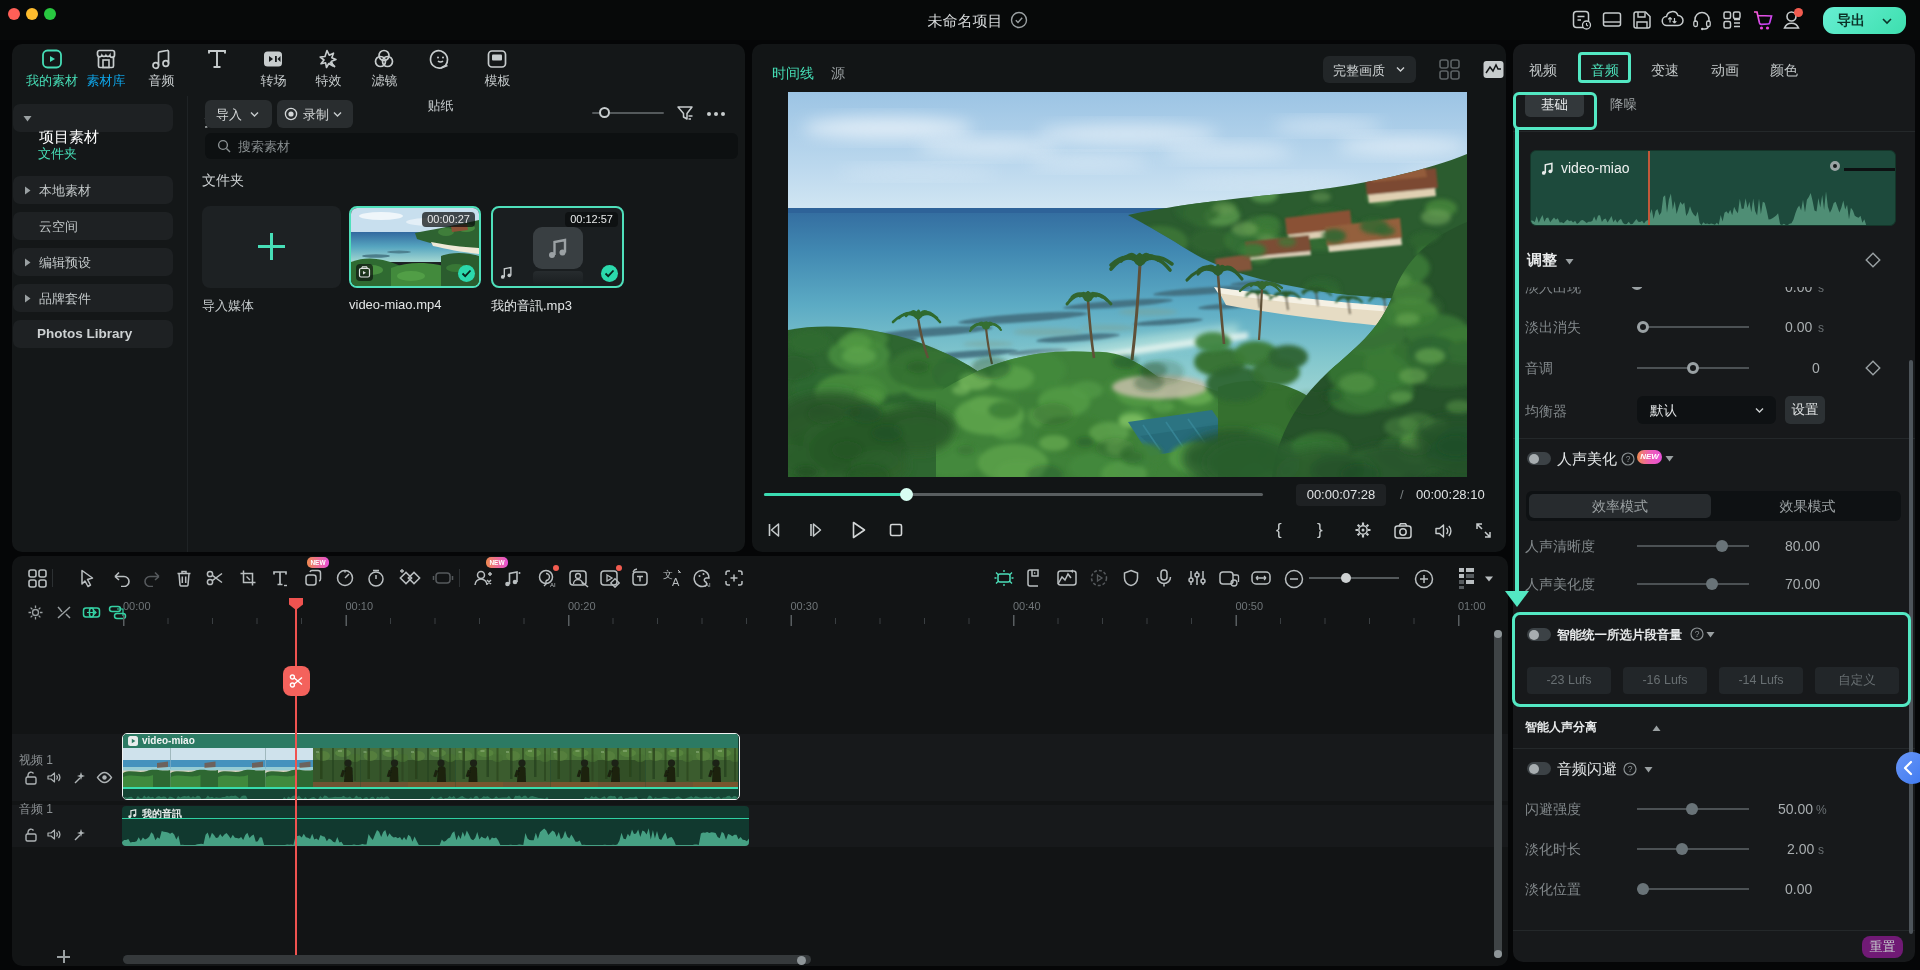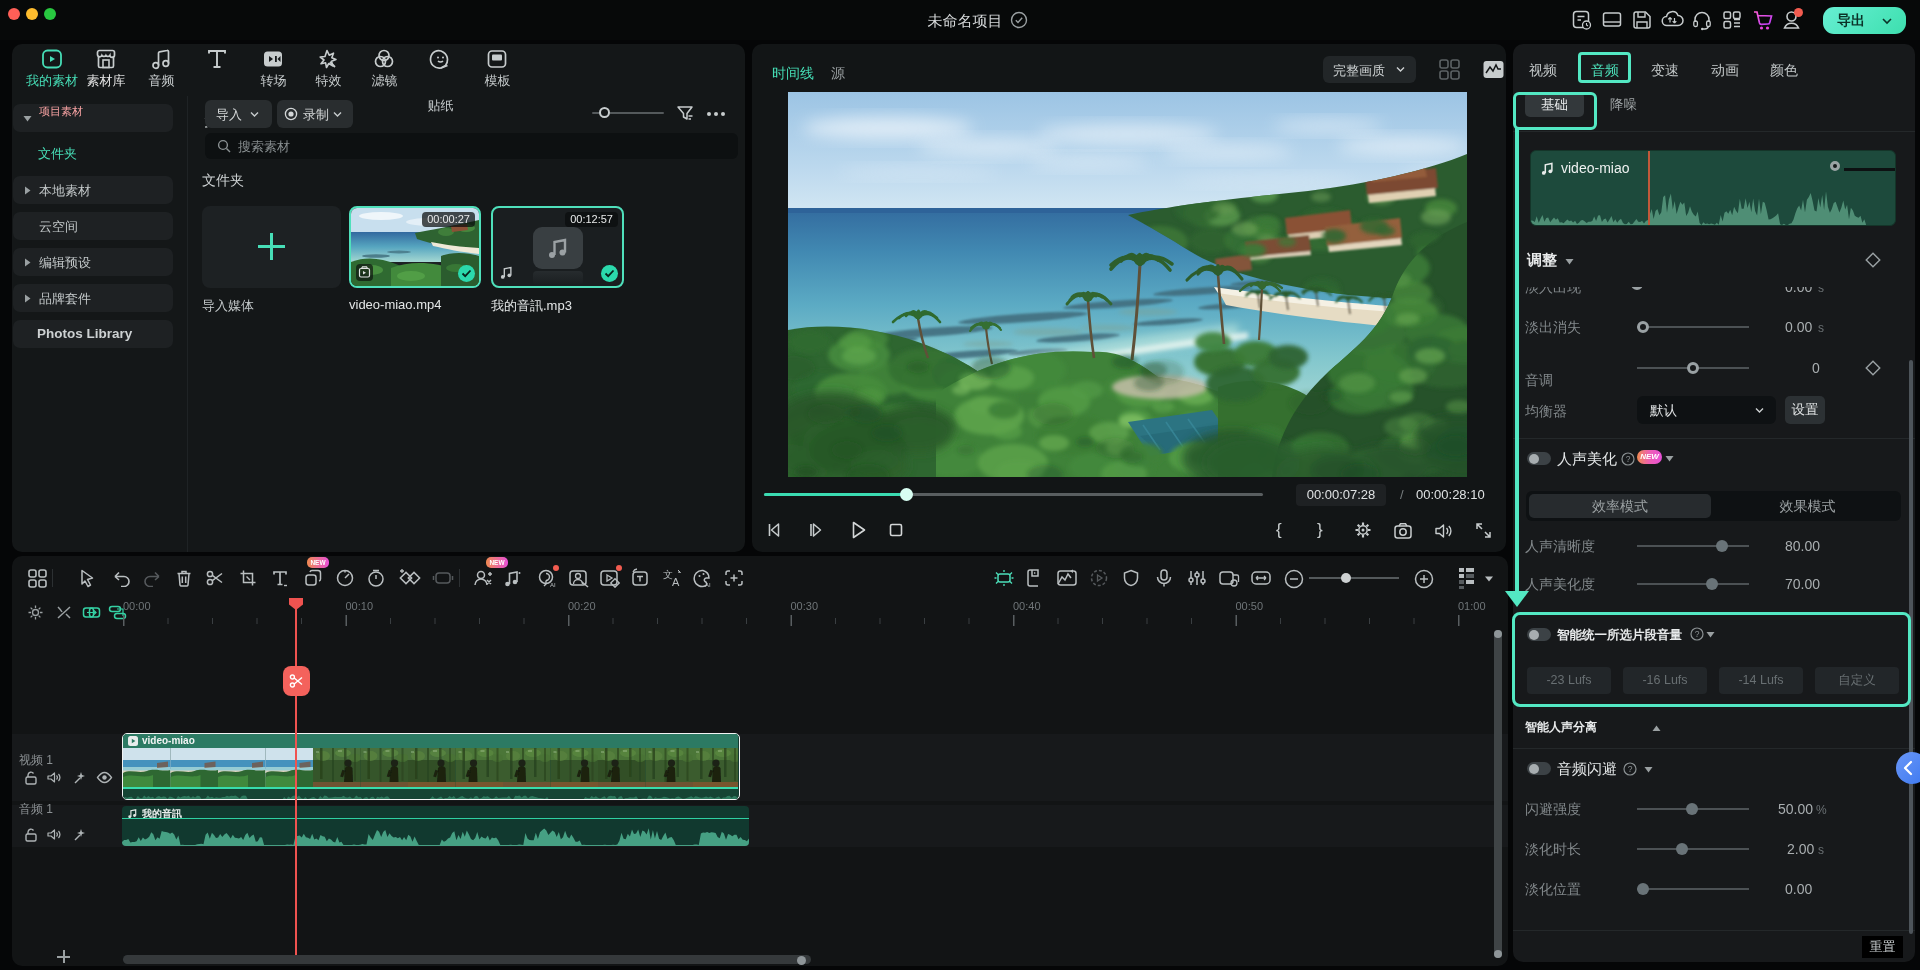--- a/index.html
+++ b/index.html
@@ -81,21 +81,21 @@
 
 <div class="panel" id="leftpanel" style="left:12px;top:44px;width:733px;height:508px;background:#141718;">
   <div id="lefttabs">
 
     <div class="abs" style="left:12px;top:28px;width:56px;text-align:center;font-size:13px;color:#46ddb6;">我的素材</div>
     <svg class="abs" style="left:28px;top:3px;" width="24" height="24" viewBox="0 0 24 24">
       <rect x="3" y="3.5" width="18" height="17" rx="4.5" fill="none" stroke="#46ddb6" stroke-width="1.8"></rect>
       <path d="M10 9 L15 12 L10 15 Z" fill="#46ddb6"></path>
     </svg>
 
-    <div class="abs" style="left:73px;top:28px;width:42px;text-align:center;font-size:13px;color:#e5e5e5;font-family:Liberation Mono, monospace;">素材库</div>
+    <div class="abs" style="left:73px;top:28px;width:42px;text-align:center;font-size:13px;color:#0ea5e9;font-family:Liberation Mono, monospace;">素材库</div>
     <svg class="abs" style="left:82px;top:3px;" width="24" height="24" viewBox="0 0 24 24">
       <path d="M4.5 9 L4.5 19 a1.5 1.5 0 0 0 1.5 1.5 L18 20.5 a1.5 1.5 0 0 0 1.5-1.5 L19.5 9" fill="none" stroke="#c7cccd" stroke-width="1.7"></path>
       <path d="M3.5 5.5 a2 2 0 0 1 2-2 L18.5 3.5 a2 2 0 0 1 2 2 L20.5 8 a2.3 2.3 0 0 1-4.6 .3 a2.3 2.3 0 0 1-4 0 a2.3 2.3 0 0 1-4 0 a2.3 2.3 0 0 1-4.4-.3 Z" fill="none" stroke="#c7cccd" stroke-width="1.7"></path>
       <rect x="9" y="13" width="6" height="7.5" fill="none" stroke="#c7cccd" stroke-width="1.6"></rect>
     </svg>
 
     <div class="abs" style="left:135px;top:28px;width:29px;text-align:center;font-size:13px;color:#c7cccd;">音频</div>
     <svg class="abs" style="left:137px;top:3px;" width="24" height="24" viewBox="0 0 24 24">
       <path d="M9.5 18.5 L9.5 6 a1.2 1.2 0 0 1 1-1.2 L18 3.5 a1.2 1.2 0 0 1 1.5 1.2 L19.5 16.5" fill="none" stroke="#c7cccd" stroke-width="1.7"></path>
       <circle cx="6.8" cy="18.5" r="2.8" fill="none" stroke="#c7cccd" stroke-width="1.7"></circle>
@@ -142,21 +142,21 @@
       <rect x="3.5" y="4" width="17" height="16" rx="3.5" fill="none" stroke="#c7cccd" stroke-width="1.7"></rect>
       <rect x="7" y="7.5" width="10" height="6" rx="1" fill="#c7cccd"></rect>
     </svg>
   </div>
   <div id="leftsidebar">
     <div class="abs" style="left:175px;top:52px;width:1px;height:456px;background:#1f2325;"></div>
     <div class="abs" style="left:1px;top:60px;width:160px;height:28px;background:#1e2123;border-radius:7px;">
       <svg class="abs" style="left:10px;top:11px;" width="9" height="7" viewBox="0 0 9 7">
             <path d="M0.5 1 L8.5 1 L4.5 6.5 Z" fill="#9aa0a2"></path>
           </svg>
-      <div class="abs" style="left:26px;top:0;font-size:11px;color:#fca5a5;">项目素材</div>
+      <div class="abs" style="left:26px;top:24px;font-size:15px;color:#ffffff;">项目素材</div>
     </div>
     <div class="abs" style="left:26px;top:101px;font-size:13px;color:#47deb7;">文件夹</div>
     <div class="abs" style="left:1px;top:132px;width:160px;height:28px;background:#1e2123;border-radius:7px;">
       <svg class="abs" style="left:11px;top:10px;" width="7" height="9" viewBox="0 0 7 9">
             <path d="M1 0.5 L6.5 4.5 L1 8.5 Z" fill="#9aa0a2"></path>
           </svg>
       <div class="abs" style="left:26px;top:6px;font-size:13px;color:#c3c8c9;">本地素材</div>
     </div>
     <div class="abs" style="left:1px;top:168px;width:160px;height:28px;background:#1e2123;border-radius:7px;">
       <div class="abs" style="left:26px;top:6px;font-size:13px;color:#c3c8c9;">云空间</div>
@@ -917,21 +917,21 @@
           <div class="abs" style="left:0;top:-8px;font-size:14px;color:#82888b;">淡入出现</div>
           <div class="abs" style="left:106px;top:-9px;width:12px;height:12px;border-radius:50%;border:3px solid #9aa1a4;background:#17191b;"></div>
           <div class="abs" style="left:260px;top:-8px;font-size:14px;color:#a9aeb0;">0.00</div>
           <div class="abs" style="left:293px;top:-6px;font-size:12px;color:#6b7174;">s</div>
         </div>
         <div class="abs" style="left:12px;top:275px;font-size:14px;color:#82888b;">淡出消失</div>
         <div class="abs" style="left:124px;top:282px;width:112px;height:2px;background:#4c5154;"></div>
         <div class="abs" style="left:124px;top:277px;width:12px;height:12px;border-radius:50%;border:3px solid #9aa1a4;background:#17191b;"></div>
         <div class="abs" style="left:272px;top:275px;font-size:14px;color:#a9aeb0;">0.00</div>
         <div class="abs" style="left:305px;top:277px;font-size:12px;color:#6b7174;">s</div>
-        <div class="abs" style="left:12px;top:328px;font-size:14px;color:#82888b;">音调</div>
+        <div class="abs" style="left:12px;top:316px;font-size:14px;color:#82888b;">音调</div>
         <div class="abs" style="left:124px;top:323px;width:112px;height:2px;background:#4c5154;"></div>
         <div class="abs" style="left:174px;top:318px;width:12px;height:12px;border-radius:50%;border:3px solid #9aa1a4;background:#17191b;"></div>
         <div class="abs" style="left:299px;top:316px;font-size:14px;color:#a9aeb0;">0</div>
         <svg class="abs" style="left:352px;top:316px;" width="16" height="16" viewBox="0 0 16 16">
           <rect x="3.2" y="3.2" width="9.6" height="9.6" fill="none" stroke="#9aa1a4" stroke-width="1.4" transform="rotate(45 8 8)"></rect>
         </svg>
         <div class="abs" style="left:12px;top:359px;font-size:14px;color:#82888b;">均衡器</div>
         <div class="abs" style="left:124px;top:352px;width:139px;height:28px;background:#0e1113;border-radius:6px;">
   <div class="abs" style="left:13px;top:6px;font-size:13.5px;color:#dfe2e3;">默认</div>
   <svg class="abs" style="left:117px;top:10px;" width="11" height="9" viewBox="0 0 11 9">
@@ -1004,21 +1004,21 @@
         <div class="abs" style="left:12px;top:797px;font-size:14px;color:#82888b;">淡化时长</div>
         <div class="abs" style="left:124px;top:804px;width:112px;height:2px;background:#4c5154;"></div>
         <div class="abs" style="left:163px;top:799px;width:12px;height:12px;border-radius:50%;background:#697378;"></div>
         <div class="abs" style="left:274px;top:797px;font-size:14px;color:#a9aeb0;">2.00</div>
         <div class="abs" style="left:305px;top:799px;font-size:12px;color:#6b7174;">s</div>
         <div class="abs" style="left:12px;top:837px;font-size:14px;color:#82888b;">淡化位置</div>
         <div class="abs" style="left:124px;top:844px;width:112px;height:2px;background:#4c5154;"></div>
         <div class="abs" style="left:124px;top:839px;width:12px;height:12px;border-radius:50%;background:#697378;"></div>
         <div class="abs" style="left:272px;top:837px;font-size:14px;color:#a9aeb0;">0.00</div>
         <div class="abs" style="left:0;top:886px;width:402px;height:1px;background:#24282a;"></div>
-        <div class="abs" style="left:349px;top:892px;width:41px;height:22px;background:#000000;border-radius:0;text-align:center;line-height:22px;font-size:13px;color:#c5cacc;">重置</div>
+        <div class="abs" style="left:349px;top:892px;width:41px;height:22px;background:#701a75;border-radius:8px;text-align:center;line-height:22px;font-size:13px;color:#c5cacc;">重置</div>
         <div class="abs" style="left:396px;top:316px;width:4px;height:574px;background:#4d545a;border-radius:2px;"></div>
       </div>
 </div>
 
 <div class="panel" id="timeline" style="left:12px;top:556px;width:1496px;height:410px;background:#121415;">
   <div id="tltoolbar">
         <svg class="abs" style="left:15px;top:12px;" width="20" height="20" viewBox="0 0 20 20">
           <rect x="2" y="2" width="7" height="7" rx="2" fill="none" stroke="#b9bec0" stroke-width="1.6"></rect>
           <rect x="12" y="2" width="7" height="7" rx="2" fill="none" stroke="#b9bec0" stroke-width="1.6"></rect>
           <rect x="2" y="12" width="7" height="7" rx="2" fill="none" stroke="#b9bec0" stroke-width="1.6"></rect>

